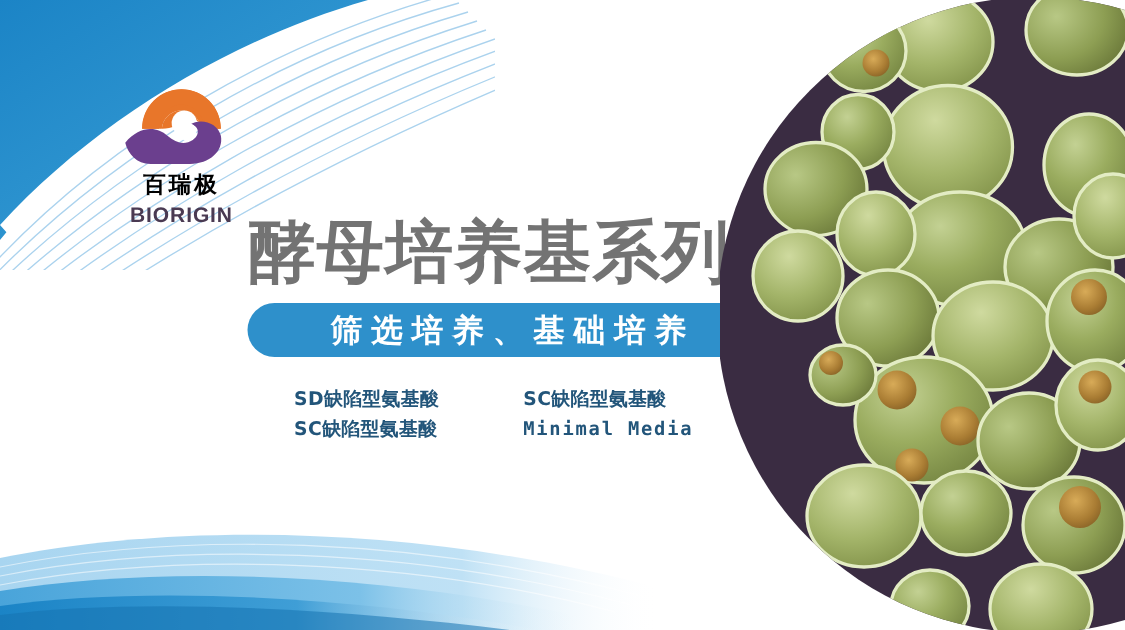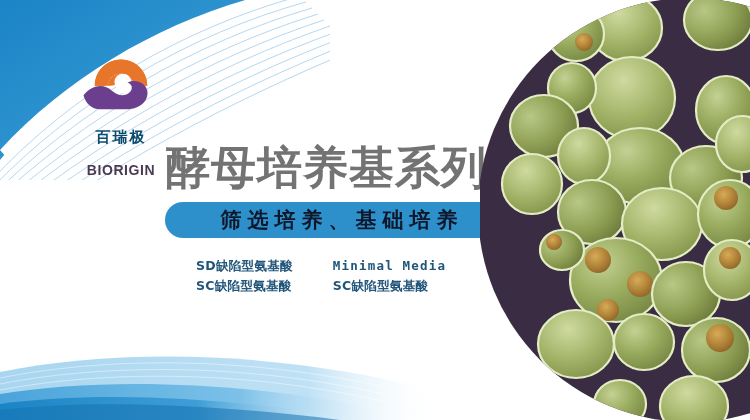--- a/index.html
+++ b/index.html
@@ -24,33 +24,33 @@
     left:66px; top:52px;
     width:110px;
     text-align:center;
   }
   #logo .mark{width:90px;height:62px;margin:0 auto;display:block;}
   #logo .cn{
     font-family:"DejaVu Sans","Liberation Sans",sans-serif;
     font-size:15px;
     font-weight:bold;
     letter-spacing:2px;
-    color:#0c4a6e;
-    margin-top:15px;
+    color:#000000;
+    margin-top:1px;
     line-height:16px;
     white-space:nowrap;
   }
   #logo .en{
     font-family:"Liberation Sans",sans-serif;
     font-size:14px;
     font-weight:bold;
     letter-spacing:0.6px;
     color:#4a3a52;
     line-height:16px;
-    margin-top:17px;
+    margin-top:4px;
     white-space:nowrap;
     text-align:center;
   }
 
   
   #headline{
     position:absolute;
     left:165px;
     top:142px;
     width:380px;
@@ -72,33 +72,33 @@
     background:#2e90cb;
     display:flex;
     align-items:center;
     justify-content:center;
     box-sizing:border-box;
   }
   #subtitle-text{
     font-family:Liberation Serif, serif;
     font-size:21px;
     font-weight:bold;
-    color:#0f172a;
+    color:#ffffff;
     letter-spacing:6px;
     text-indent:6px;
     white-space:nowrap;
   }
 
   
   #products{
     position:absolute;
     left:196px;
     top:256px;
     display:flex;
-    gap:40px;
+    gap:56px;
   }
   #products .col{display:block;}
   #products .line{
     font-family:"DejaVu Sans","Liberation Sans",sans-serif;
     font-size:12.5px;
     font-weight:bold;
     color:#22557a;
     line-height:20px;
     letter-spacing:0.3px;
     white-space:nowrap;
@@ -204,22 +204,22 @@
       <span id="subtitle-text">筛选培养、基础培养</span>
     </div>
   </div>
 
   <div id="products">
     <div class="col">
       <div class="line">SD缺陷型氨基酸</div>
       <div class="line">SC缺陷型氨基酸</div>
     </div>
     <div class="col">
+      <div class="line">SC缺陷型氨基酸</div>
       <div class="line mono">Minimal Media</div>
-      <div class="line">SC缺陷型氨基酸</div>
     </div>
   </div>
 
   <div id="photo">
     <svg viewBox="0 0 272 424" width="272" height="424" xmlns="http://www.w3.org/2000/svg">
       <defs>
         <clipPath id="circleClip">
           <circle cx="210" cy="212" r="212"></circle>
         </clipPath>
         <radialGradient id="cellA" cx="0.35" cy="0.3" r="0.85">

